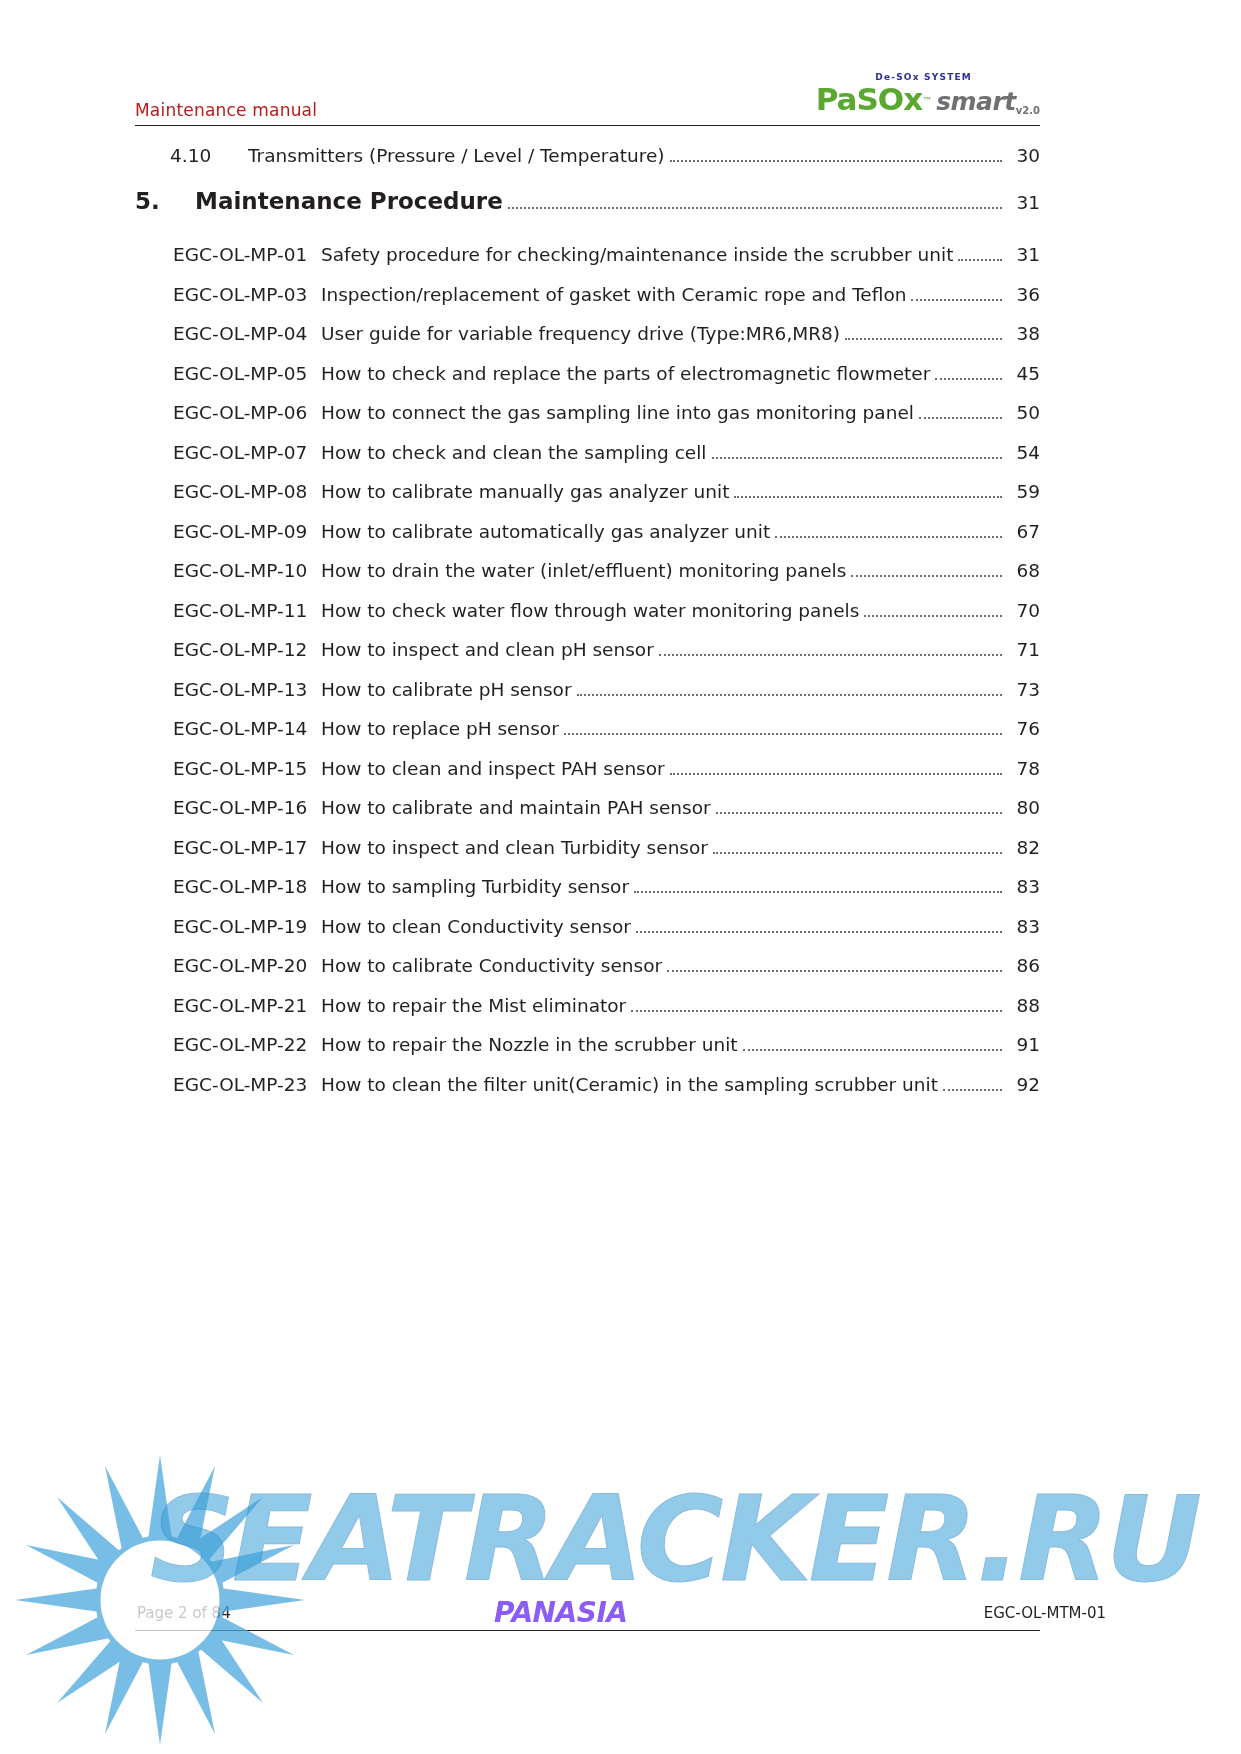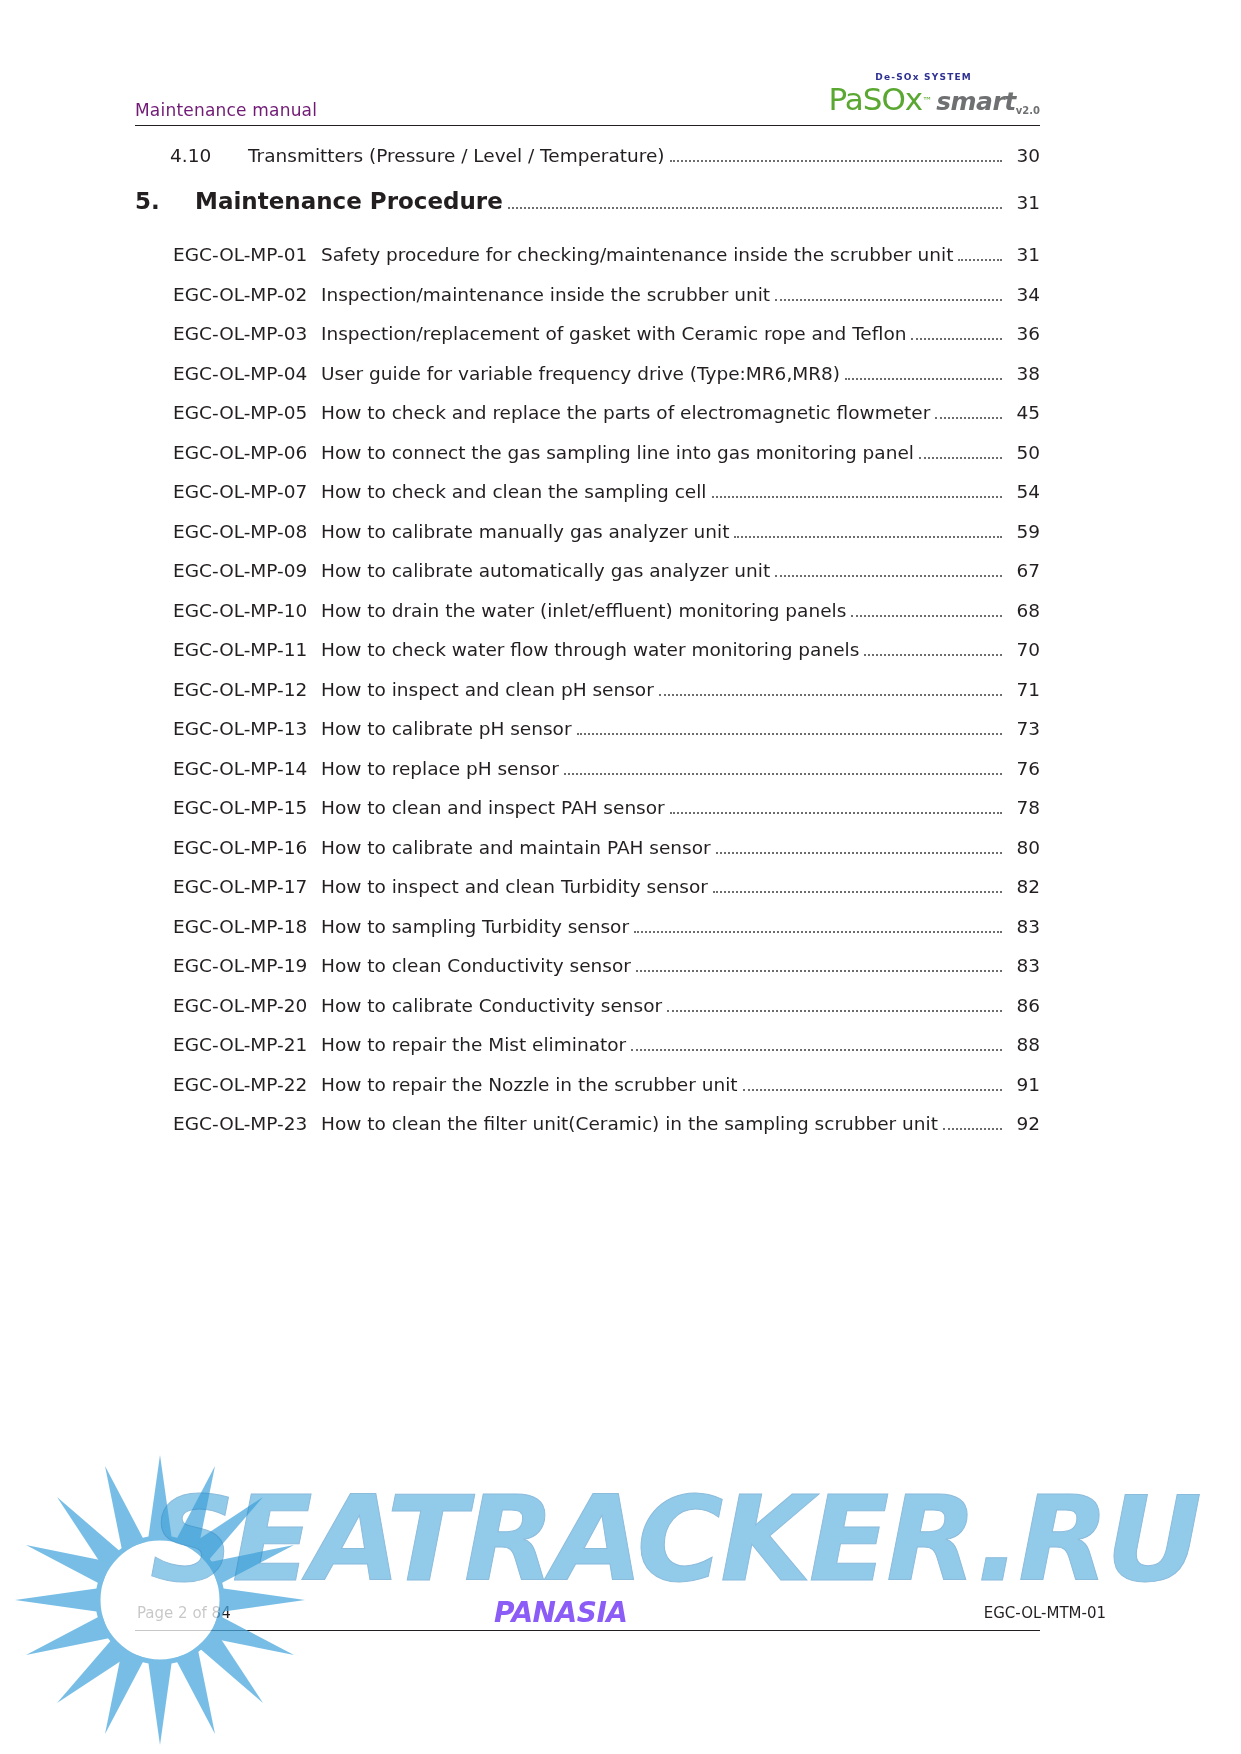--- a/index.html
+++ b/index.html
@@ -27,21 +27,21 @@
     left: 135px;
     top: 60px;
     width: 905px;
     height: 65px;
   }
   .header-title {
     position: absolute;
     left: 0;
     top: 40px;
     font-size: 17px;
-    color: #701a75;
+    color: #b91c1c;
     font-family: "DejaVu Sans", sans-serif;
     letter-spacing: 0.2px;
   }
   .header-rule {
     position: absolute;
     left: 0;
     top: 65px;
     width: 905px;
     height: 1px;
     background: #231f20;
@@ -61,21 +61,21 @@
     font-weight: bold;
     margin-right: 68px;
     font-family: "DejaVu Sans", sans-serif;
   }
   .logo-main {
     margin-top: -1px;
     white-space: nowrap;
   }
   .logo-pasox {
     font-size: 31px;
-    font-weight: normal;
+    font-weight: bold;
     color: #5aa832;
     letter-spacing: -1px;
     font-family: "DejaVu Sans", sans-serif;
   }
   .logo-tm {
     font-size: 10px;
     color: #5aa832;
     vertical-align: super;
   }
   .logo-smart {
@@ -262,26 +262,20 @@
       <span class="leader"></span>
       <span class="pg">31</span>
     </div>
 
     <div id="proc-list">
         <div class="row row-proc">
           <span class="code">EGC-OL-MP-01</span>
           <span class="txt">Safety procedure for checking/maintenance inside the scrubber unit</span>
           <span class="leader"></span>
           <span class="pg">31</span>
-        </div>
-        <div class="row row-proc">
-          <span class="code">EGC-OL-MP-02</span>
-          <span class="txt">Inspection/maintenance inside the scrubber unit</span>
-          <span class="leader"></span>
-          <span class="pg">34</span>
         </div>
         <div class="row row-proc">
           <span class="code">EGC-OL-MP-03</span>
           <span class="txt">Inspection/replacement of gasket with Ceramic rope and Teflon</span>
           <span class="leader"></span>
           <span class="pg">36</span>
         </div>
         <div class="row row-proc">
           <span class="code">EGC-OL-MP-04</span>
           <span class="txt">User guide for variable frequency drive (Type:MR6,MR8)</span>

